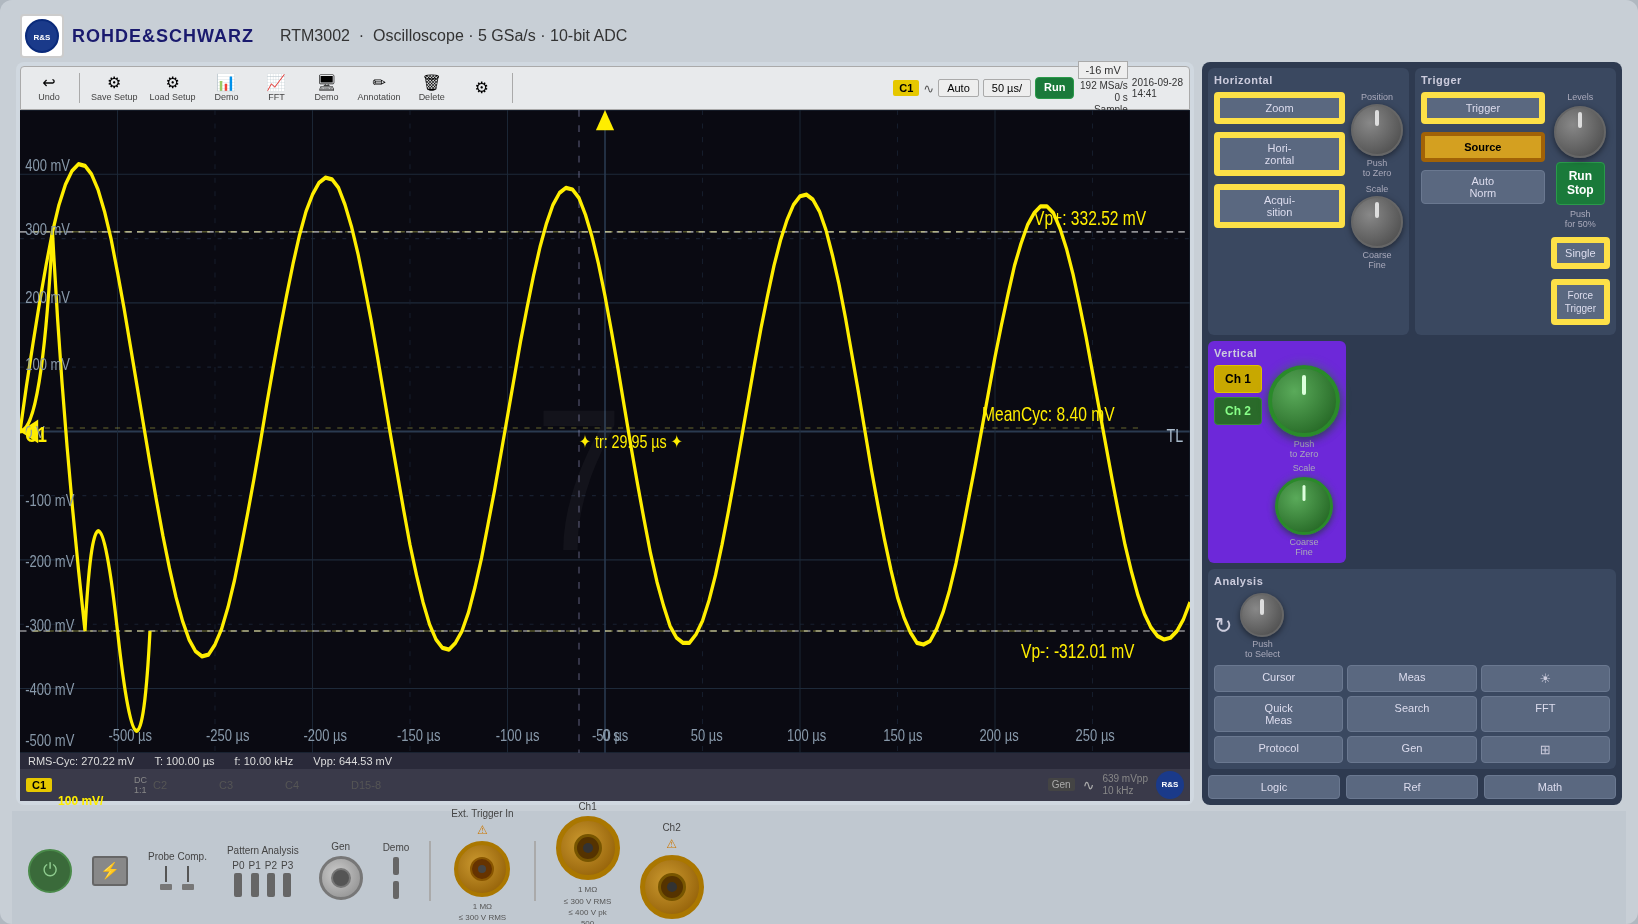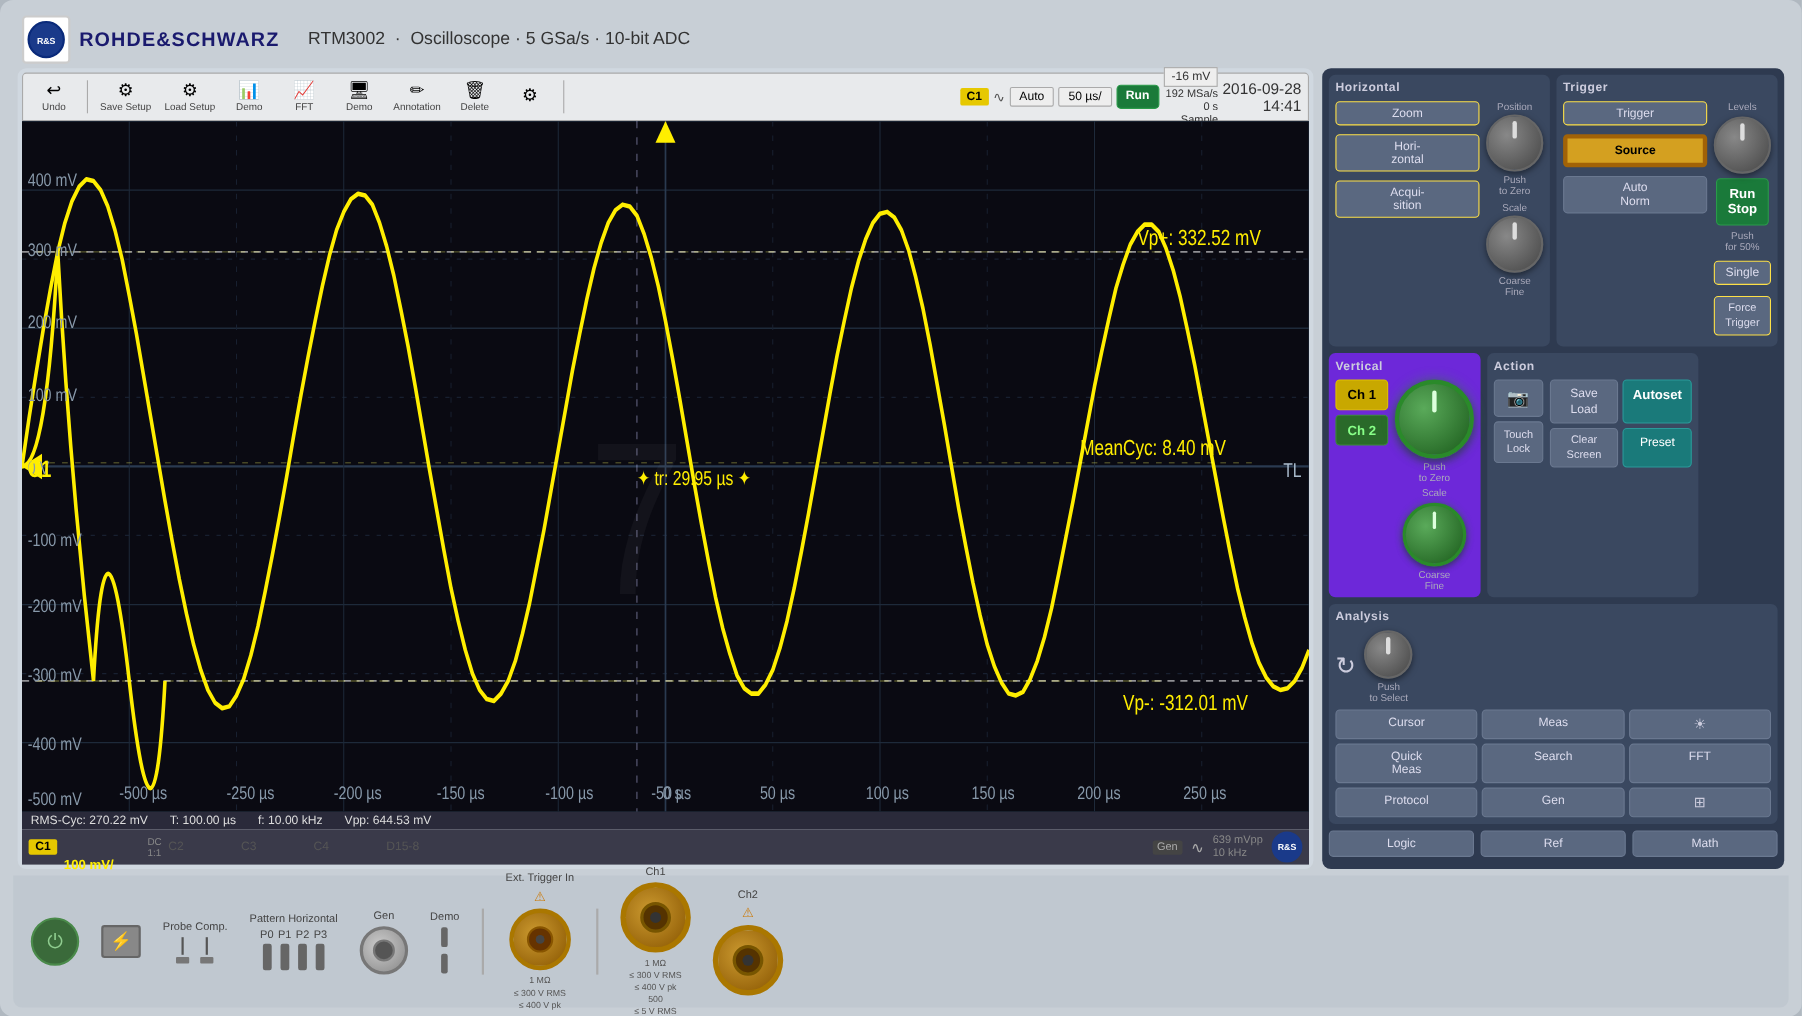--- a/index.html
+++ b/index.html
@@ -137,23 +137,23 @@
       color: #333;
     }
     .mv-display {
       font-size: 11px;
       color: #333;
       background: #eee;
       border: 1px solid #aaa;
       padding: 2px 6px;
     }
     .date-display {
-      font-size: 14px;
+      font-size: 10px;
       color: #333;
-      text-align: right;
+      text-align: left;
     }
 
     
     .osc-screen {
       background: #0a0a12;
       flex: 1;
       position: relative;
       overflow: hidden;
     }
 
@@ -263,21 +263,21 @@
       color: #ccd;
       font-size: 11px;
       font-weight: bold;
       margin-bottom: 6px;
       letter-spacing: 0.5px;
     }
 
     .panel-btn {
       background: #5a6880;
       color: #dde;
-      border: 1px solid #fde047;
+      border: 6px solid #fde047;
       border-radius: 4px;
       padding: 4px 8px;
       font-size: 11px;
       text-align: center;
       cursor: pointer;
       margin-bottom: 4px;
     }
     .panel-btn-wide {
       width: 100%;
     }
@@ -1298,39 +1298,20 @@
               </div>
               <div class="knob-label">Scale</div>
               <div class="knob-container">
                 <div class="green-knob-sm"></div>
                 <div class="knob-label">Coarse<br>Fine</div>
               </div>
             </div>
           </div>
         </div>
 
-        <div class="section-action">
-          <div class="section-title">Action</div>
-          <div class="action-inner">
-            <div class="action-left">
-              <div class="icon-btn">📷</div>
-              <div class="touch-lock-btn">Touch<br>Lock</div>
-            </div>
-            <div class="action-right">
-              <div class="action-grid-2">
-                <div class="save-load-btn">Save<br>Load</div>
-                <div class="autoset-btn">Autoset</div>
-              </div>
-              <div class="action-grid-2">
-                <div class="clear-screen-btn">Clear<br>Screen</div>
-                <div class="preset-btn">Preset</div>
-              </div>
-            </div>
-          </div>
-        </div>
       </div>
 
       <div class="section-analysis">
         <div class="section-title">Analysis</div>
         <div class="analysis-knob-area">
           <div class="analysis-rotate-icon">↻</div>
           <div class="knob-container">
             <div class="knob" style="width:44px;height:44px"></div>
             <div class="knob-label">Push<br>to Select</div>
           </div>
@@ -1368,21 +1349,21 @@
           <div class="probe-pin"></div>
           <div class="probe-base"></div>
         </div>
         <div class="probe-terminal">
           <div class="probe-pin"></div>
           <div class="probe-base"></div>
         </div>
       </div>
     </div>
     <div class="front-section">
-      <span class="front-label">Pattern Horizontal</span>
+      <span class="front-label">Pattern Analysis</span>
       <div style="display:flex;gap:4px;align-items:flex-end">
         <div style="display:flex;flex-direction:column;align-items:center;gap:2px">
           <span class="front-label">P0</span>
           <div style="width:8px;height:24px;background:#666;border-radius:2px"></div>
         </div>
         <div style="display:flex;flex-direction:column;align-items:center;gap:2px">
           <span class="front-label">P1</span>
           <div style="width:8px;height:24px;background:#666;border-radius:2px"></div>
         </div>
         <div style="display:flex;flex-direction:column;align-items:center;gap:2px">

